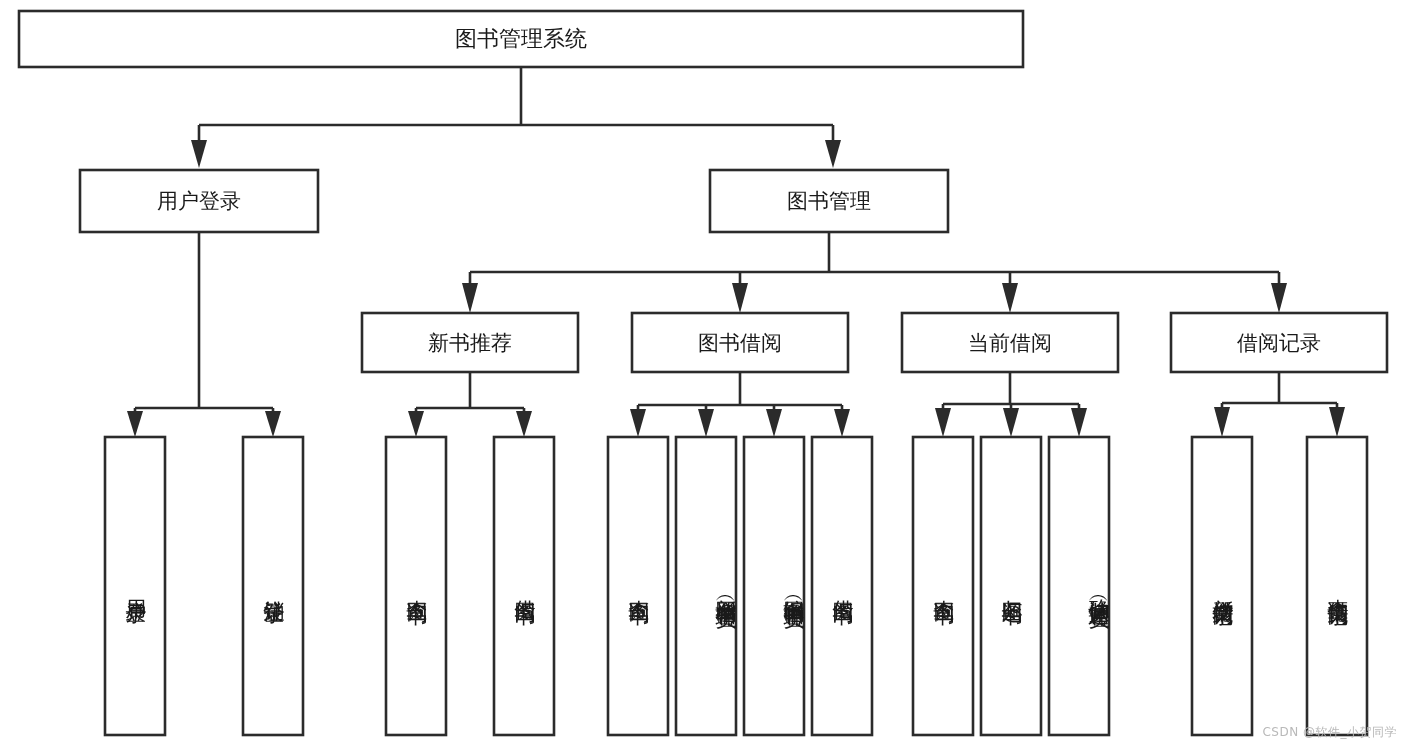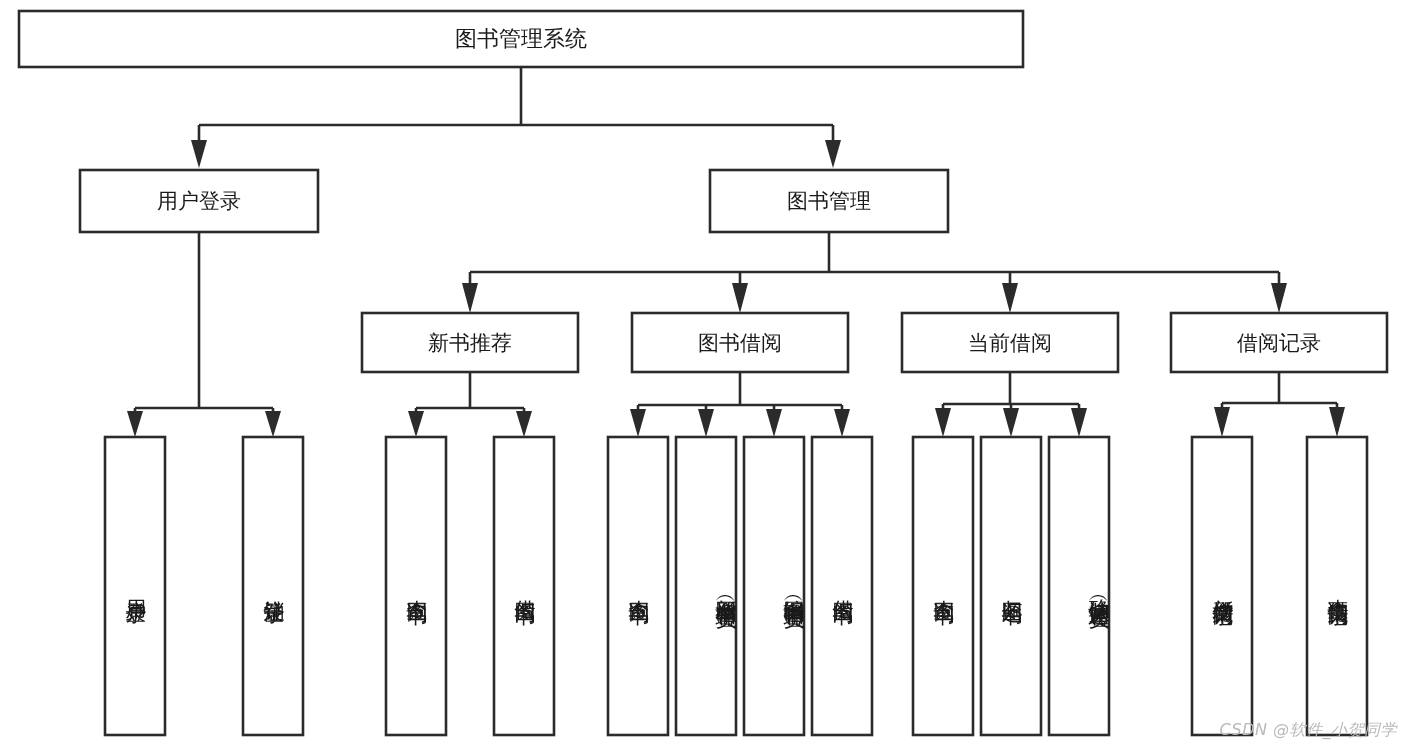--- a/index.html
+++ b/index.html
@@ -68,25 +68,24 @@
     white-space: nowrap;
   }
   .vlabel.center {
     align-items: center;
   }
   #watermark {
     position: absolute;
     right: 8px;
     bottom: 6px;
     font-family: "DejaVu Sans", "Liberation Sans", sans-serif;
-    font-size: 16px;
+    font-size: 12px;
     color: #b9b9b9;
     letter-spacing: 0.5px;
     white-space: nowrap;
-    font-style: italic;
   }
 </style>
 </head>
 <body>
 
 <div id="diagram-root">
 
   <svg id="flowchart" viewBox="0 0 1405 747">
 
     <g>

